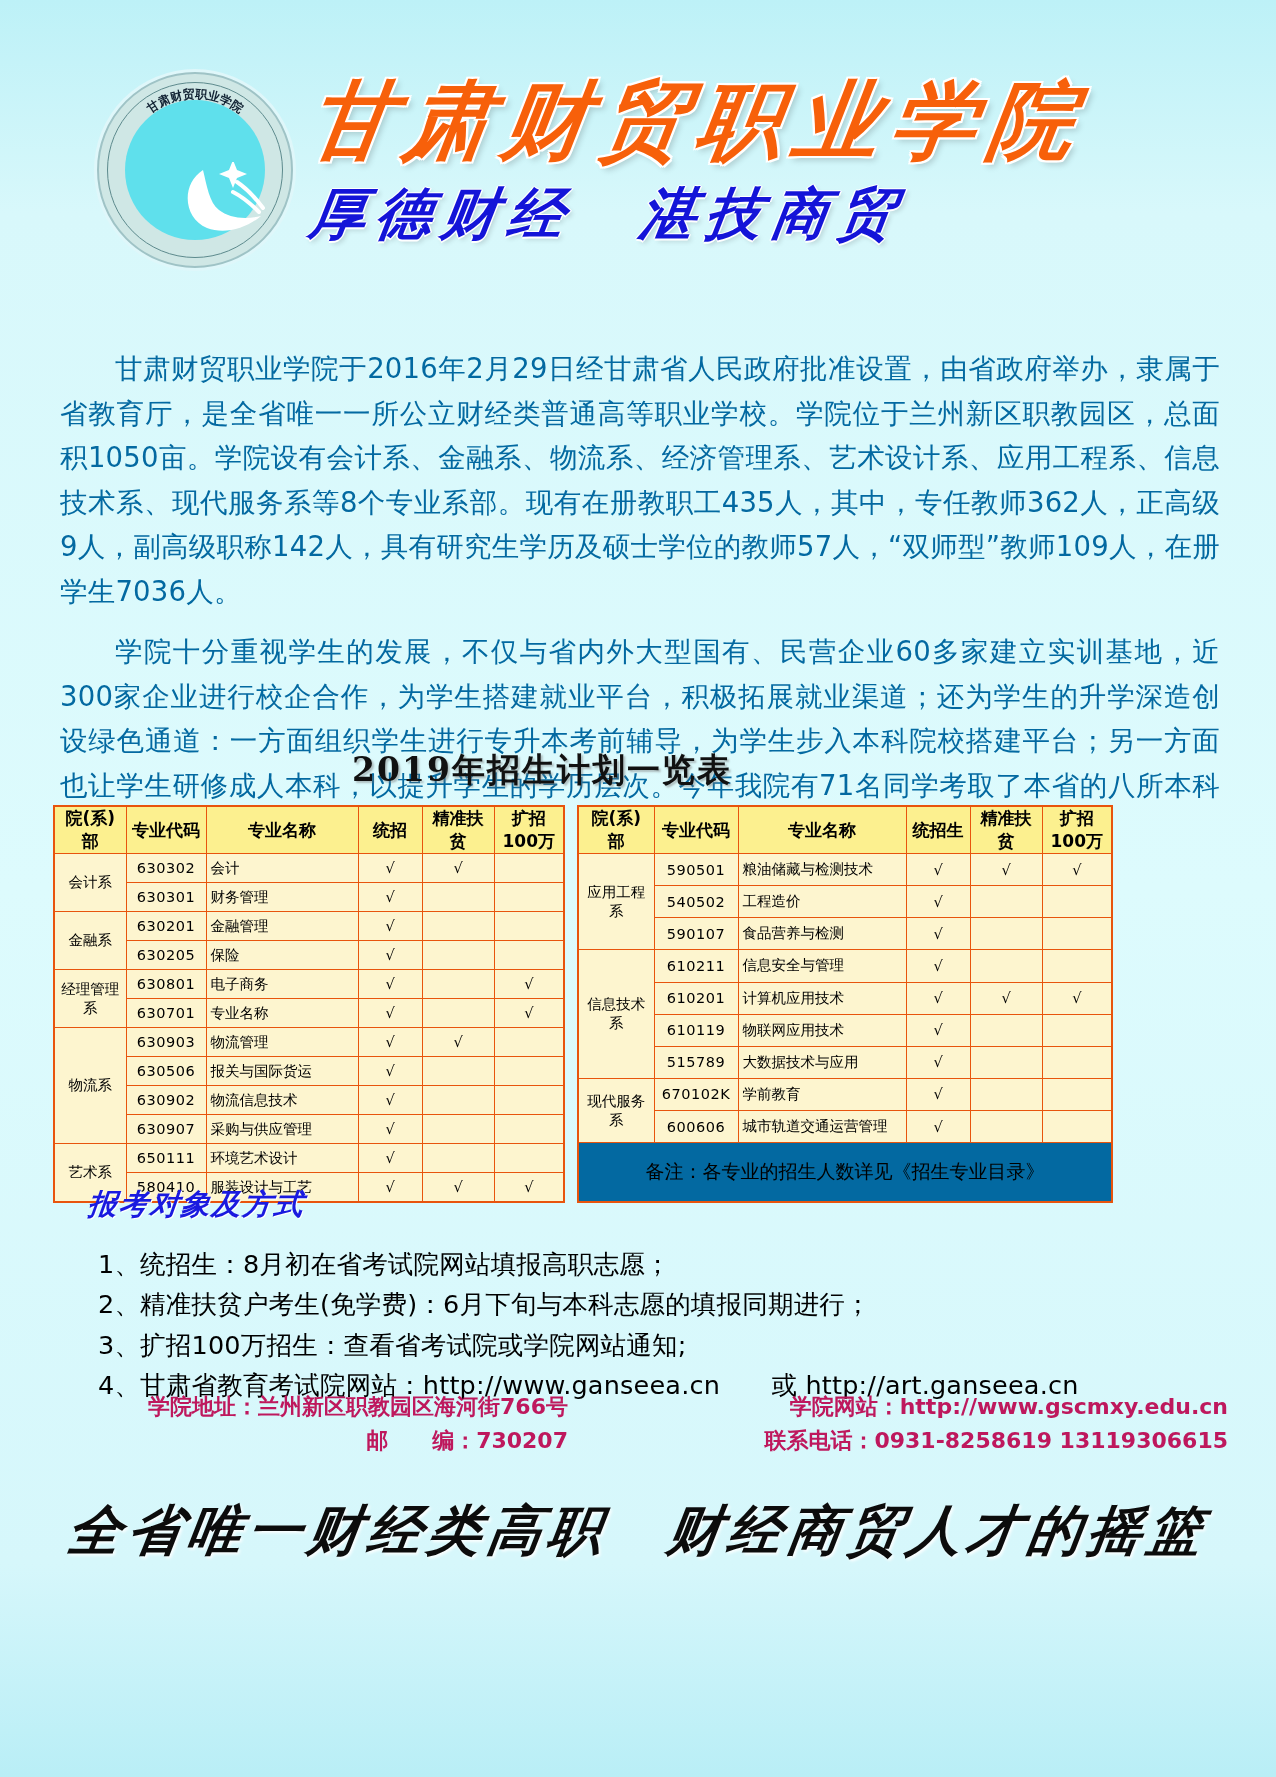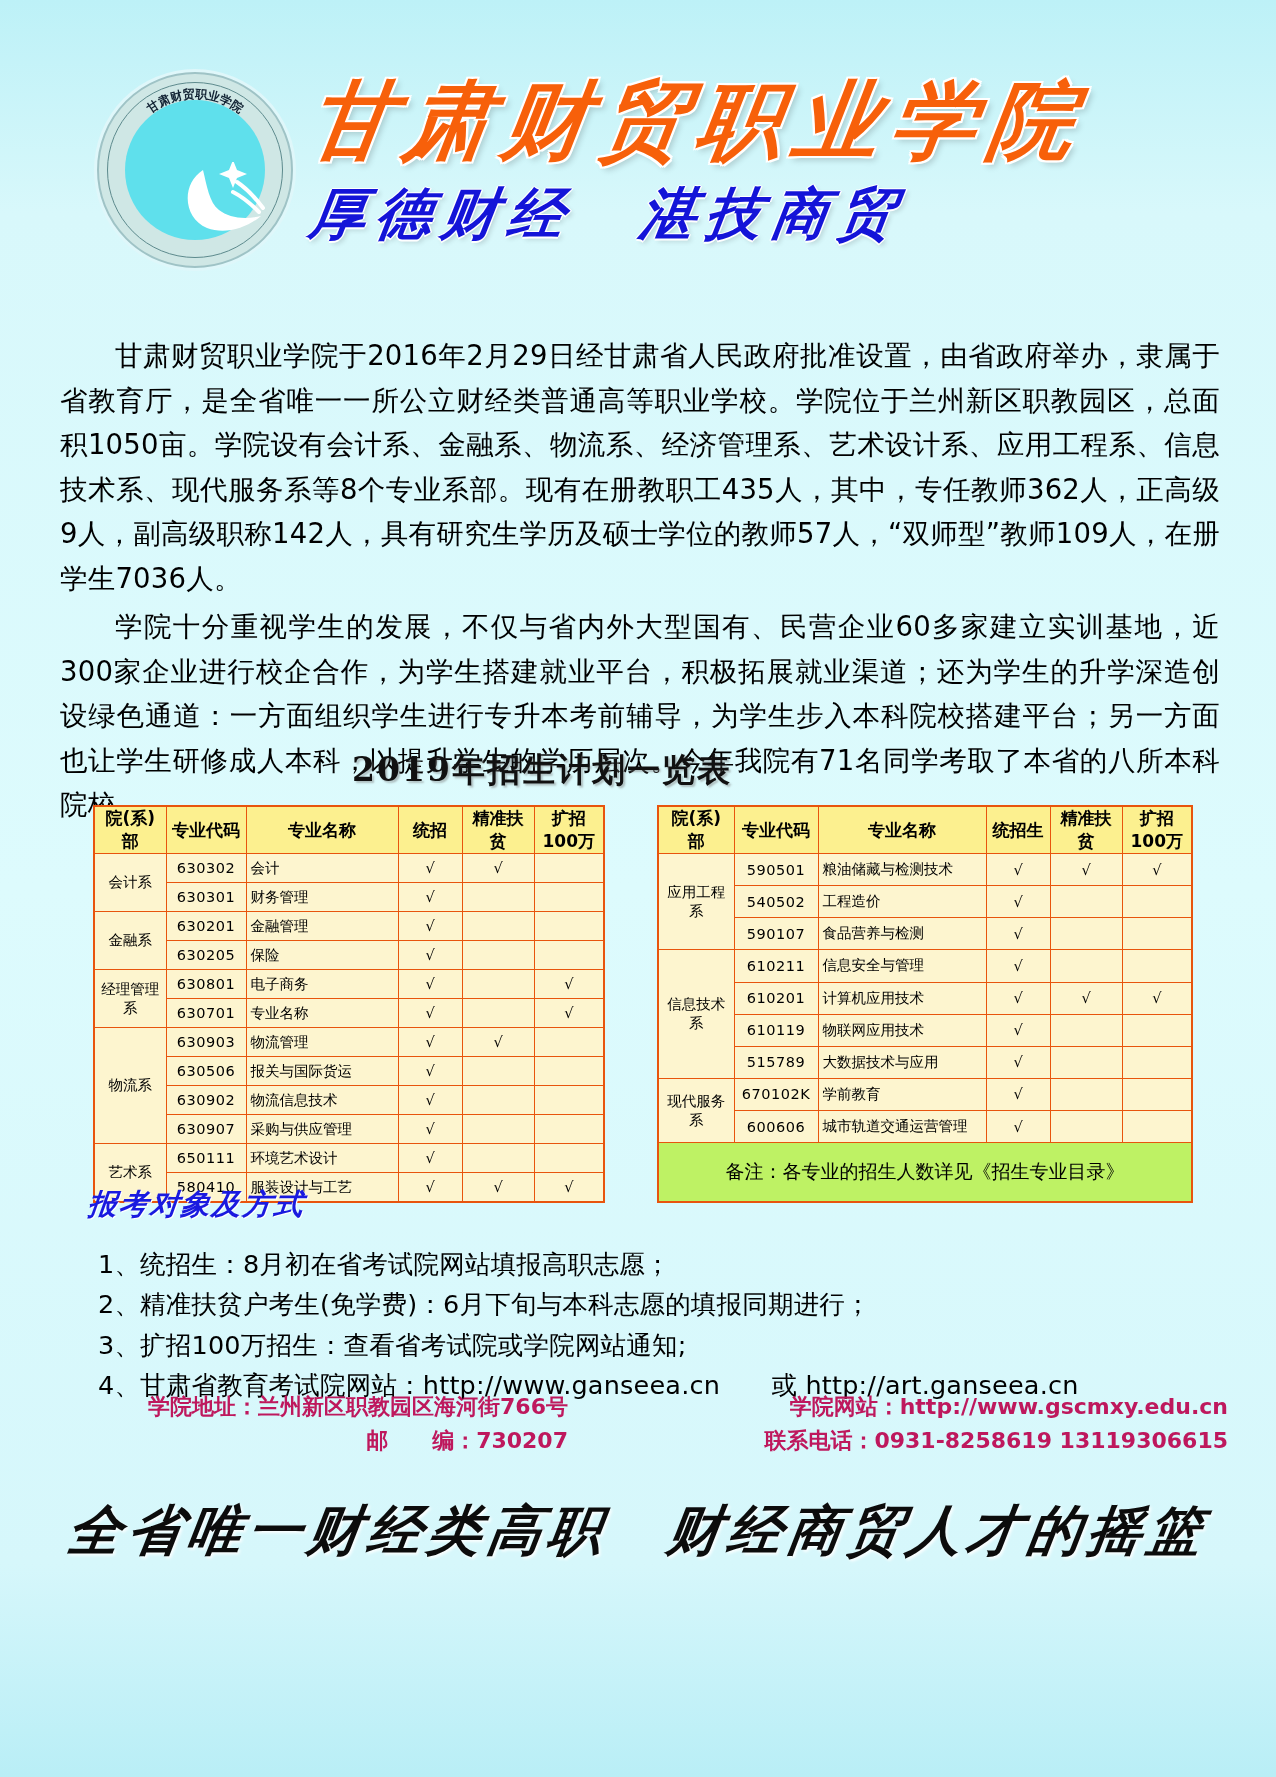--- a/index.html
+++ b/index.html
@@ -53,52 +53,52 @@
     font-size:56px;font-weight:bold;color:#1414d8;
     font-style:italic;letter-spacing:10px;
     transform:skewX(-8deg);
     text-shadow:1.5px 0 0 #fff,-1.5px 0 0 #fff,0 1.5px 0 #fff,0 -1.5px 0 #fff,3px 3px 5px rgba(0,0,0,.15);
     white-space:nowrap;
   }
 
   
   .body-copy{position:absolute;left:60px;top:330px;width:1160px;}
   .para{
-    font-size:27.5px;color:#000000;line-height:1.62;text-align:justify;
-    text-indent:2em;margin:3px 0 4px 0;letter-spacing:.2px;
+    font-size:27.5px;color:#0369a1;line-height:1.62;text-align:justify;
+    text-indent:2em;margin:16px 0 4px 0;letter-spacing:.2px;
     font-family:"DejaVu Sans","Liberation Sans",sans-serif;
   }
 
   
   .table-title{
     position:absolute;left:0;top:748px;width:1084px;text-align:center;
     font-family:"DejaVu Serif","Liberation Serif",serif;
     font-size:33px;font-weight:bold;color:#111;letter-spacing:2px;
     text-shadow:2px 2px 2px rgba(120,120,120,.45);
   }
 
   
   .tables{position:absolute;left:53px;top:805px;width:1175px;display:flex;gap:12px;}
-  table{border-collapse:collapse;table-layout:fixed;margin-left:40px;}
+  table{border-collapse:collapse;table-layout:fixed;}
   .tbl{border:2.5px solid #e8540d;background:#fdf3c4;}
   .tbl td,.tbl th{
     border:1.4px solid #e8540d;
     font-size:14.5px;color:#000;padding:0 4px;height:28px;
     font-family:"DejaVu Sans","Liberation Sans",sans-serif;
     font-weight:normal;background:#fdf5cf;
   }
   .tbl thead th{
     background:#fcf08f;font-size:17px;font-weight:bold;height:32px;text-align:center;
   }
   .dept{text-align:center;font-size:14px;}
   .code{text-align:center;font-size:16px;letter-spacing:.5px;}
   .pname{text-align:left;padding-left:8px;font-size:14.5px;}
   .mark{text-align:center;font-size:17px;}
   .noteRow td{
-    background:#bef264;text-align:center;font-size:19px;padding:12px 24px;
+    background:#0369a1;text-align:center;font-size:19px;padding:12px 24px;
     border:1.4px solid #e8540d;
   }
 
   
   .tbl.left col.c0{width:72px}
   .tbl.left col.c1{width:80px}
   .tbl.left col.c2{width:152px}
   .tbl.left col.c3{width:64px}
   .tbl.left col.c4{width:72px}
   .tbl.left col.c5{width:70px}

